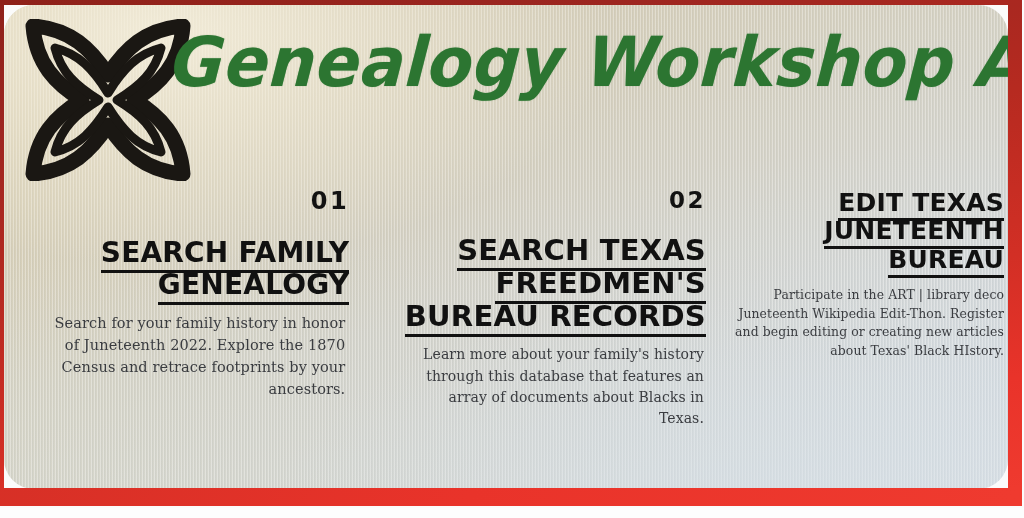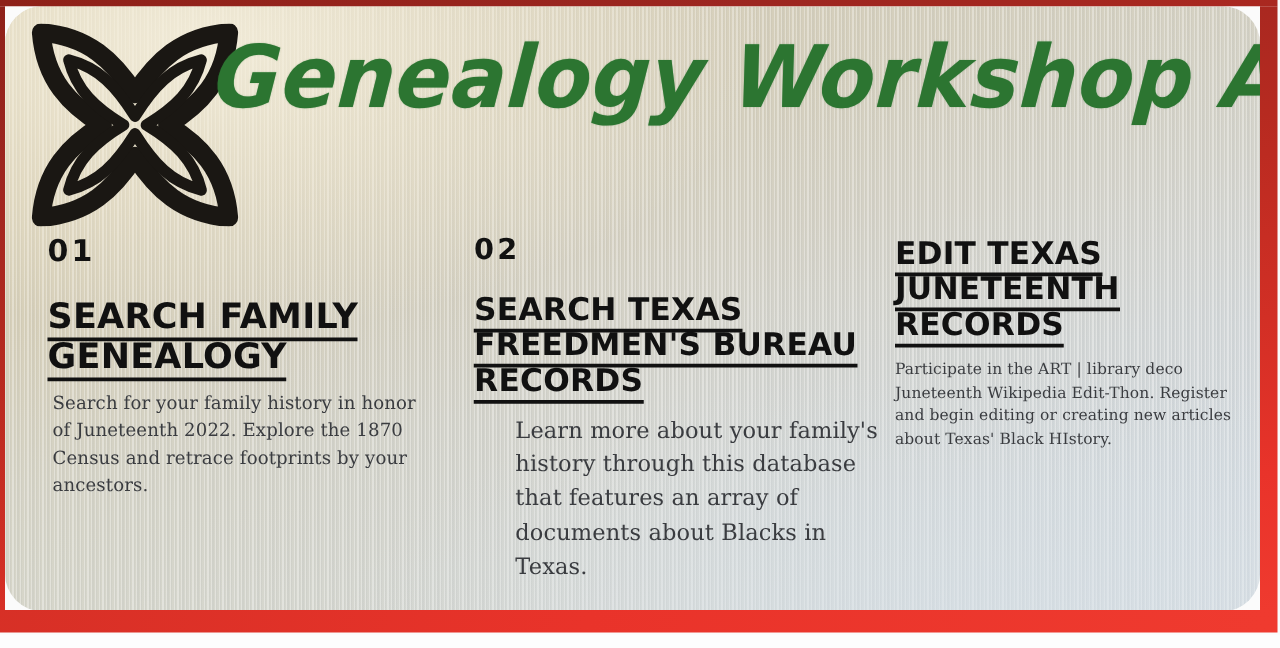--- a/index.html
+++ b/index.html
@@ -161,21 +161,21 @@
   .columns {
     position: absolute;
     left: 0;
     top: 184px;
     width: 100%;
     display: flex;
     align-items: flex-start;
   }
   .col {
     box-sizing: border-box;
-    text-align: left;
+    text-align: right;
   }
   .col-1 { width: 380px; padding: 0 24px 0 34px; }
   .col-2 { width: 350px; padding: 0 6px; }
   .col-3 { width: 306px; padding: 0 4px; }
 
   .col-number {
     font-family: "DejaVu Sans", sans-serif;
     font-size: 23px;
     font-weight: 700;
     letter-spacing: 2.5px;
@@ -194,31 +194,31 @@
     margin: 0 0 12px 0;
   }
   .col-heading span {
     display: inline;
     border-bottom: 3px solid #111111;
     padding-bottom: 1px;
     box-decoration-break: clone;
     -webkit-box-decoration-break: clone;
   }
   .col-1 .col-heading { font-size: 28px; margin-top: 20px; }
-  .col-2 .col-heading { font-size: 25px; }
+  .col-2 .col-heading { font-size: 29px; }
   .col-3 .col-heading { font-size: 25px; }
 
   .col-body {
     font-family: "DejaVu Serif", serif;
     color: #3a3c40;
     line-height: 1.52;
     letter-spacing: .1px;
   }
   .col-1 .col-body { font-size: 14.5px; padding: 0 4px; margin-top: 2px; }
-  .col-2 .col-body { font-size: 18px; padding: 0 2px; margin-top: 12px; margin-left: 31px; }
+  .col-2 .col-body { font-size: 14px; padding: 0 2px; margin-top: 12px; margin-left: 31px; }
   .col-3 .col-body { font-size: 12.4px; padding: 0 0px; margin-top: 12px; }
 </style>
 </head>
 <body>
 
 <div id="poster">
 
   <div class="panel">
     <div class="panel-content">
 
@@ -261,21 +261,21 @@
           <div class="col-body">Search for your family history in honor of Juneteenth 2022. Explore the 1870 Census and retrace footprints by your ancestors.</div>
         </div>
 
         <div class="col col-2">
           <div class="col-number">02</div>
           <div class="col-heading"><span>SEARCH TEXAS FREEDMEN'S BUREAU RECORDS</span></div>
           <div class="col-body">Learn more about your family's history through this database that features an array of documents about Blacks in Texas.</div>
         </div>
 
         <div class="col col-3">
-          <div class="col-heading"><span>EDIT TEXAS JUNETEENTH RECORDS</span></div>
+          <div class="col-heading"><span>EDIT TEXAS JUNETEENTH BUREAU</span></div>
           <div class="col-body">Participate in the ART | library deco Juneteenth Wikipedia Edit-Thon. Register and begin editing or creating new articles about Texas' Black HIstory.</div>
         </div>
 
       </div>
 
     </div>
   </div>
 
   <div class="frame-ring"></div>
   <div class="frame-round"></div>

